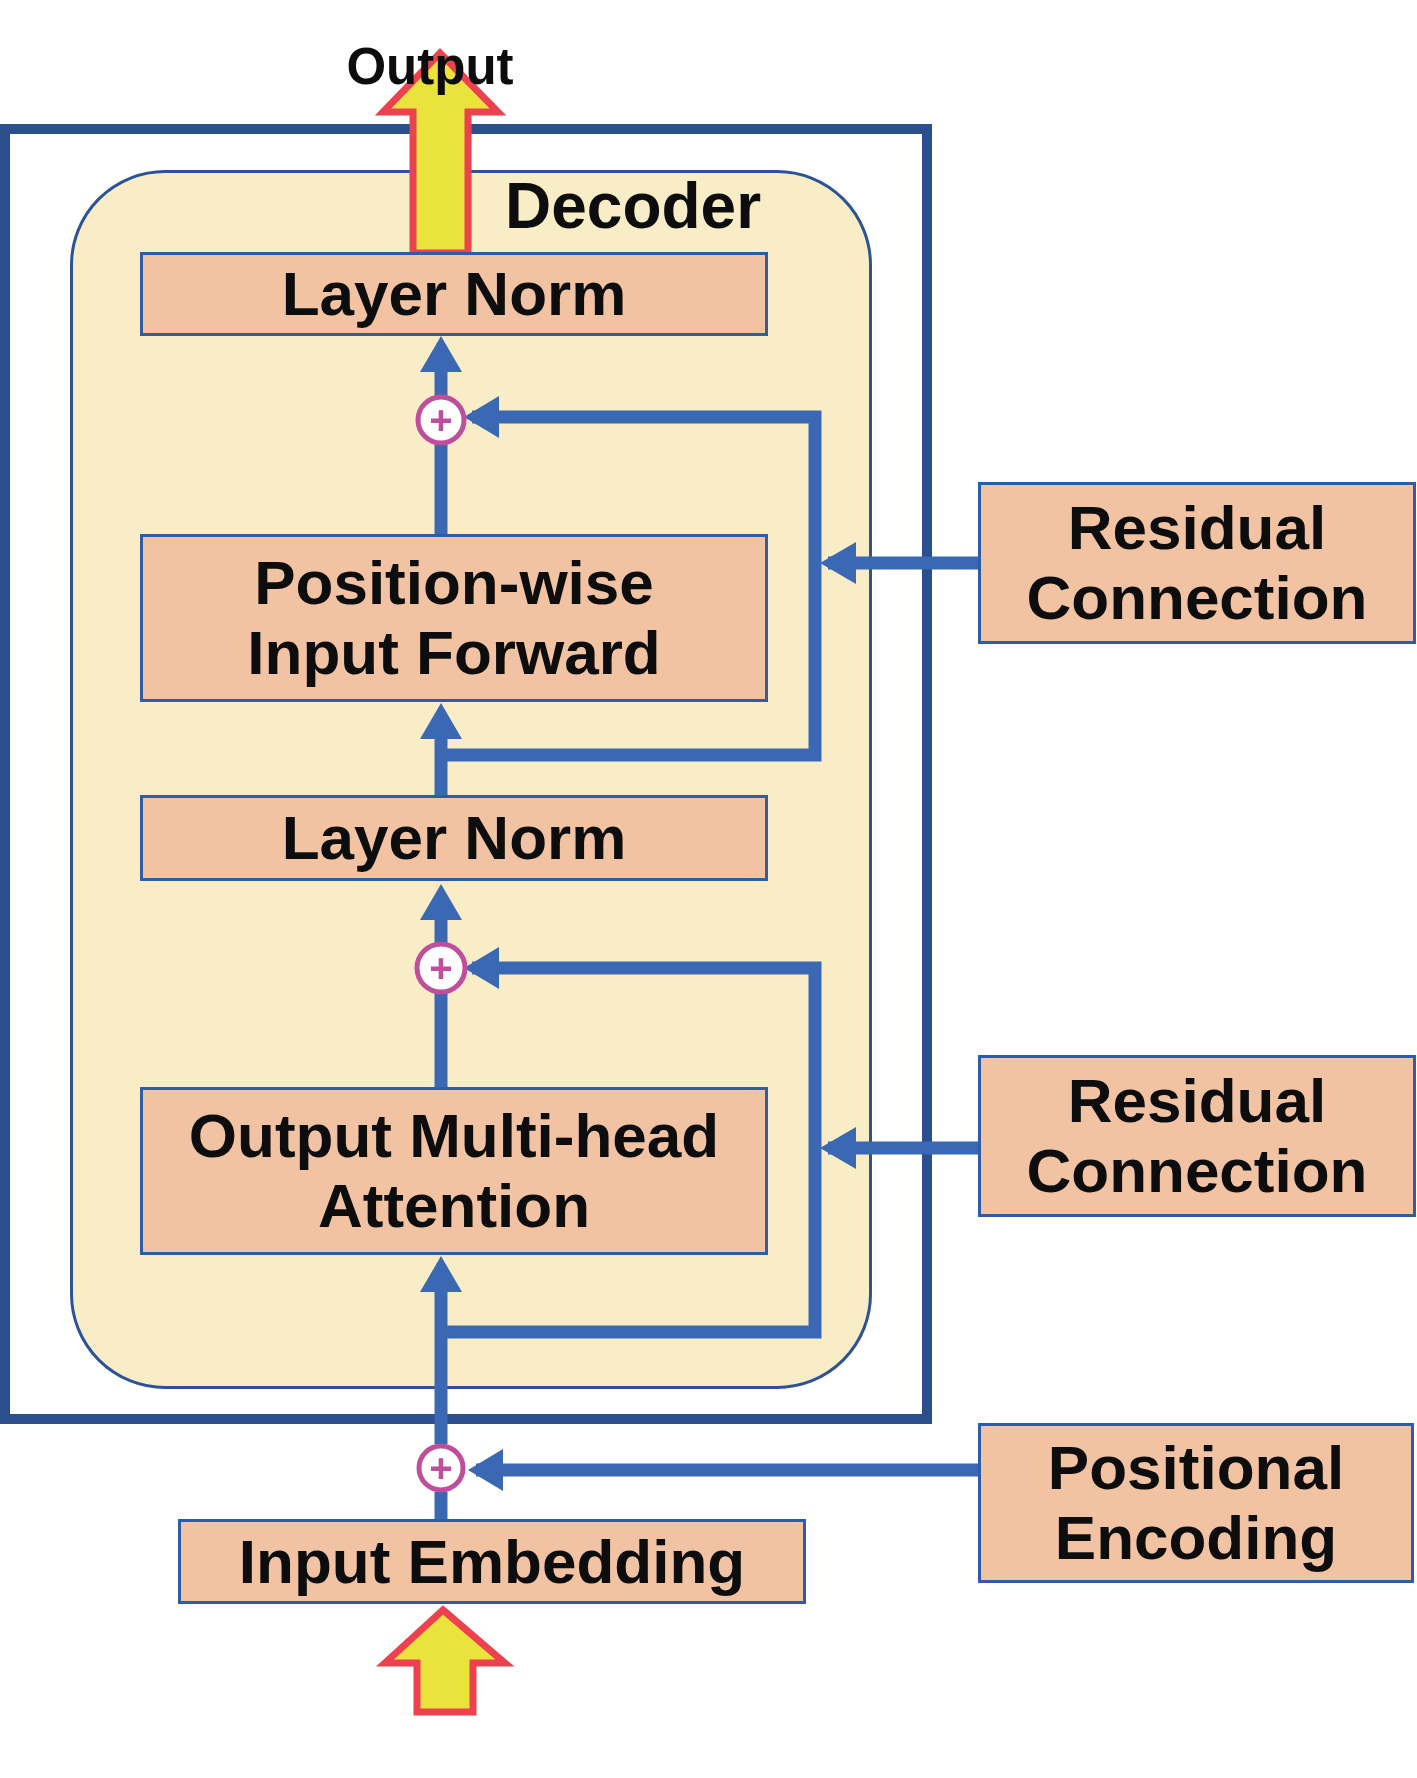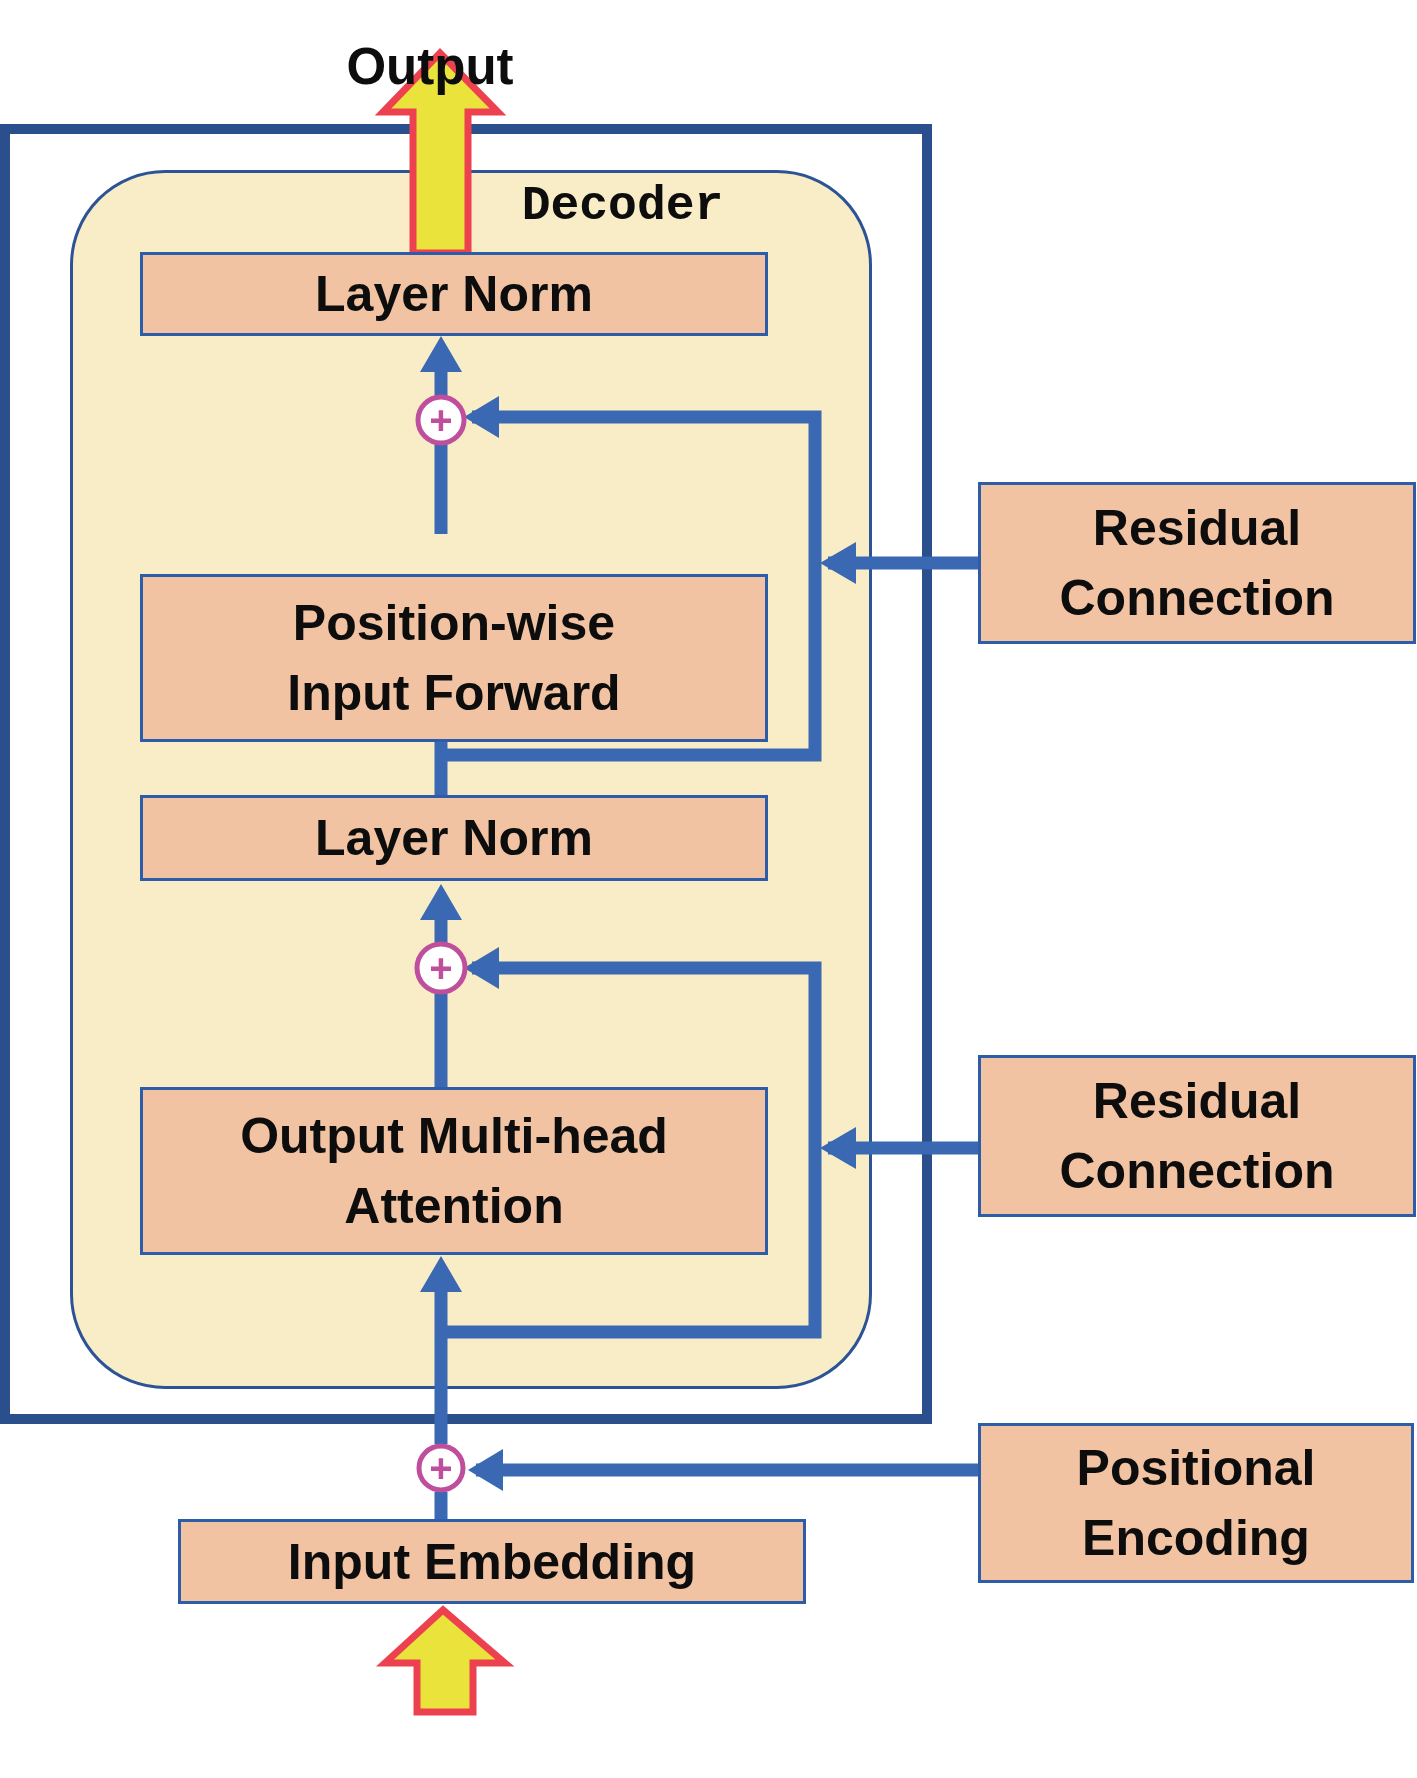--- a/index.html
+++ b/index.html
@@ -18,28 +18,28 @@
   }
   .decoder-rect{
     position:absolute; left:70px; top:170px; width:802px; height:1219px;
     background:var(--decoder-fill); border:3px solid var(--decoder-border);
     border-radius:95px; box-sizing:border-box;
   }
   .lines-layer{position:absolute; left:0; top:0; width:1417px; height:1778px;}
   .block{
     position:absolute; background:var(--box-fill); border:3px solid var(--box-border);
     box-sizing:border-box; display:flex; flex-direction:column; align-items:center;
-    justify-content:center; text-align:center; font-size:50px; font-weight:600;
+    justify-content:center; text-align:center; font-size:62px; font-weight:600;
     line-height:70px; color:var(--text);
   }
   .free-label{position:absolute; text-align:center; color:var(--text); white-space:nowrap;}
   .title-label{font-size:51px; font-weight:700; line-height:54px;}
-  .decoder-label{font-size:48px; font-weight:600; line-height:52px;font-family:Liberation Mono, monospace;}
+  .decoder-label{font-size:64px; font-weight:600; line-height:52px;}
   #ln1{left:140px; top:252px; width:628px; height:84px;}
-  #ff {left:140px; top:534px; width:628px; height:168px;margin-top:40px;}
+  #ff {left:140px; top:534px; width:628px; height:168px;}
   #ln2{left:140px; top:795px; width:628px; height:86px;}
   #mha{left:140px; top:1087px; width:628px; height:168px;}
   #res1{left:978px; top:482px;  width:438px; height:162px;}
   #res2{left:978px; top:1055px; width:438px; height:162px;}
   #pe  {left:978px; top:1423px; width:436px; height:160px;}
   #ie  {left:178px; top:1519px; width:628px; height:85px;text-align:right;}
   #output-label{left:325px; top:0px;    width:210px;margin-top:40px;}
   #decoder-label{left:505px; top:180px; width:235px;}
   #input-label{left:350px; top:1714px;  width:205px;}
   .flow{stroke:var(--flow-blue); stroke-width:13; fill:none;}

